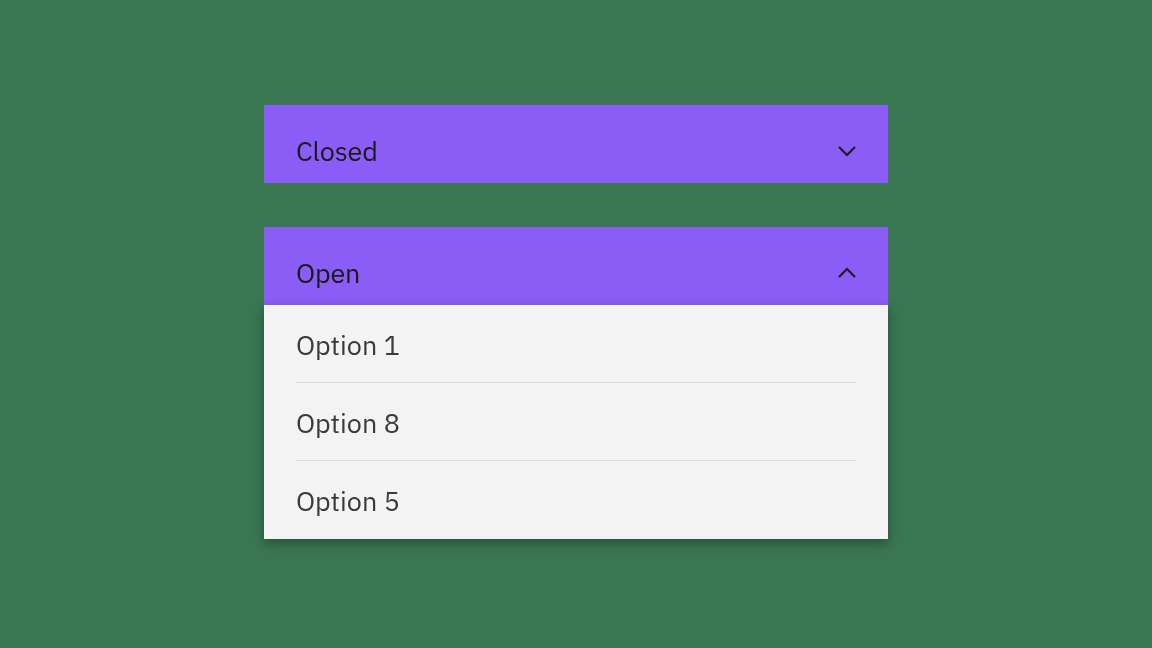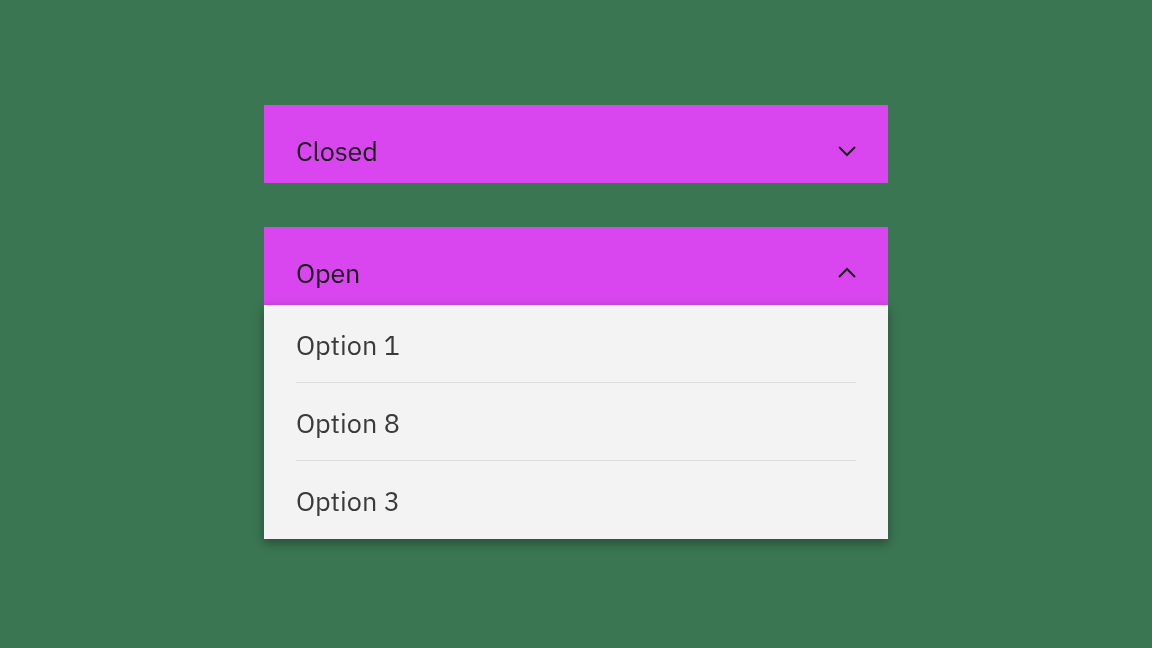--- a/index.html
+++ b/index.html
@@ -19,21 +19,21 @@
       left: 264px;
       width: 624px;
     }
     .dropdown-closed-wrapper {
       top: 105px;
     }
     .dropdown-open-wrapper {
       top: 227px;
     }
     .dropdown-header {
-      background: #d946ef;
+      background: #8b5cf6;
       height: 78px;
       display: flex;
       align-items: center;
       justify-content: space-between;
       padding: 13px 28px 0 32px;
       cursor: pointer;
     }
     .dropdown-label {
       font-size: 27px;
       color: #1a1a1a;
@@ -100,16 +100,16 @@
     </span>
   </div>
   <div class="dropdown-menu">
     <div class="dropdown-option">
       <span>Option 1</span>
     </div>
     <div class="dropdown-option">
       <span>Option 8</span>
     </div>
     <div class="dropdown-option">
-      <span>Option 3</span>
+      <span>Option 5</span>
     </div>
   </div>
 </div>
 
 </body></html>

